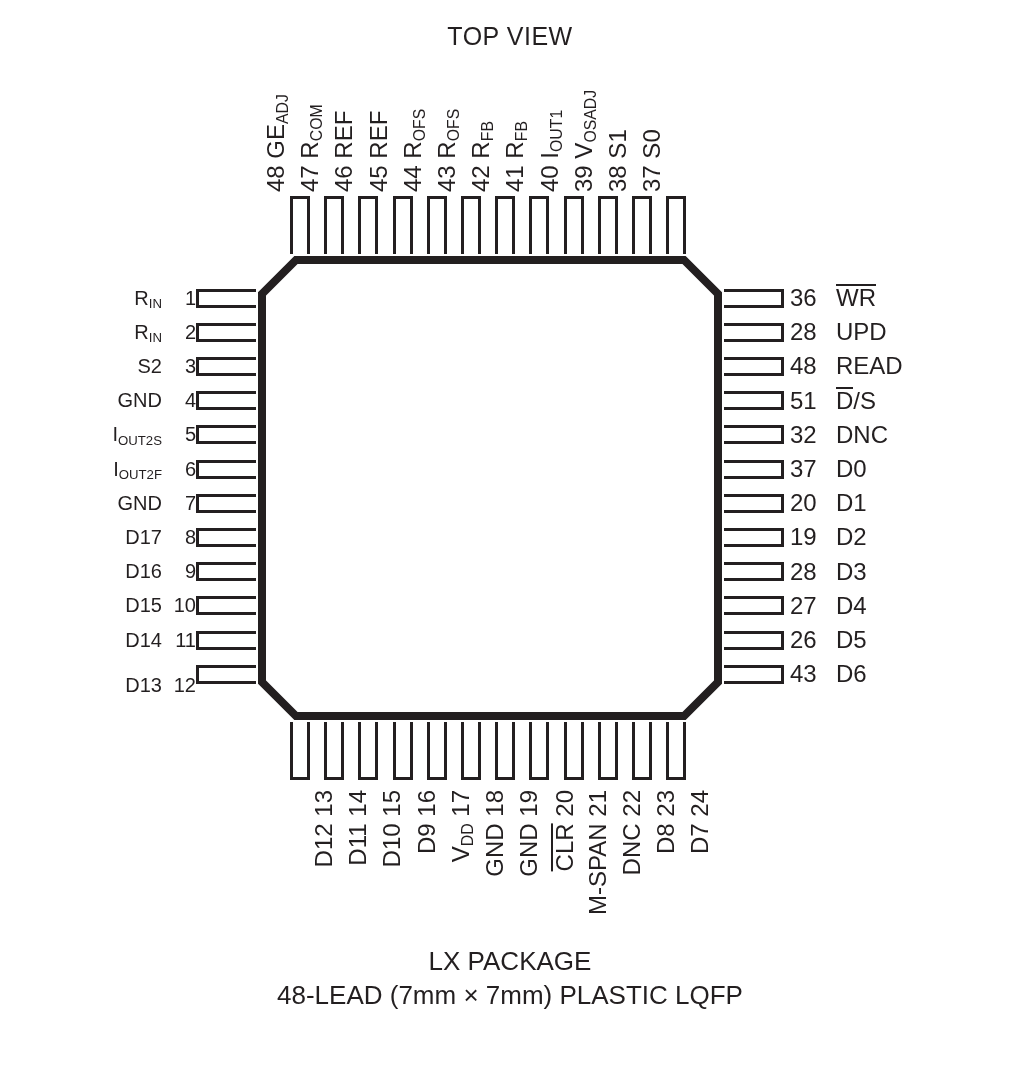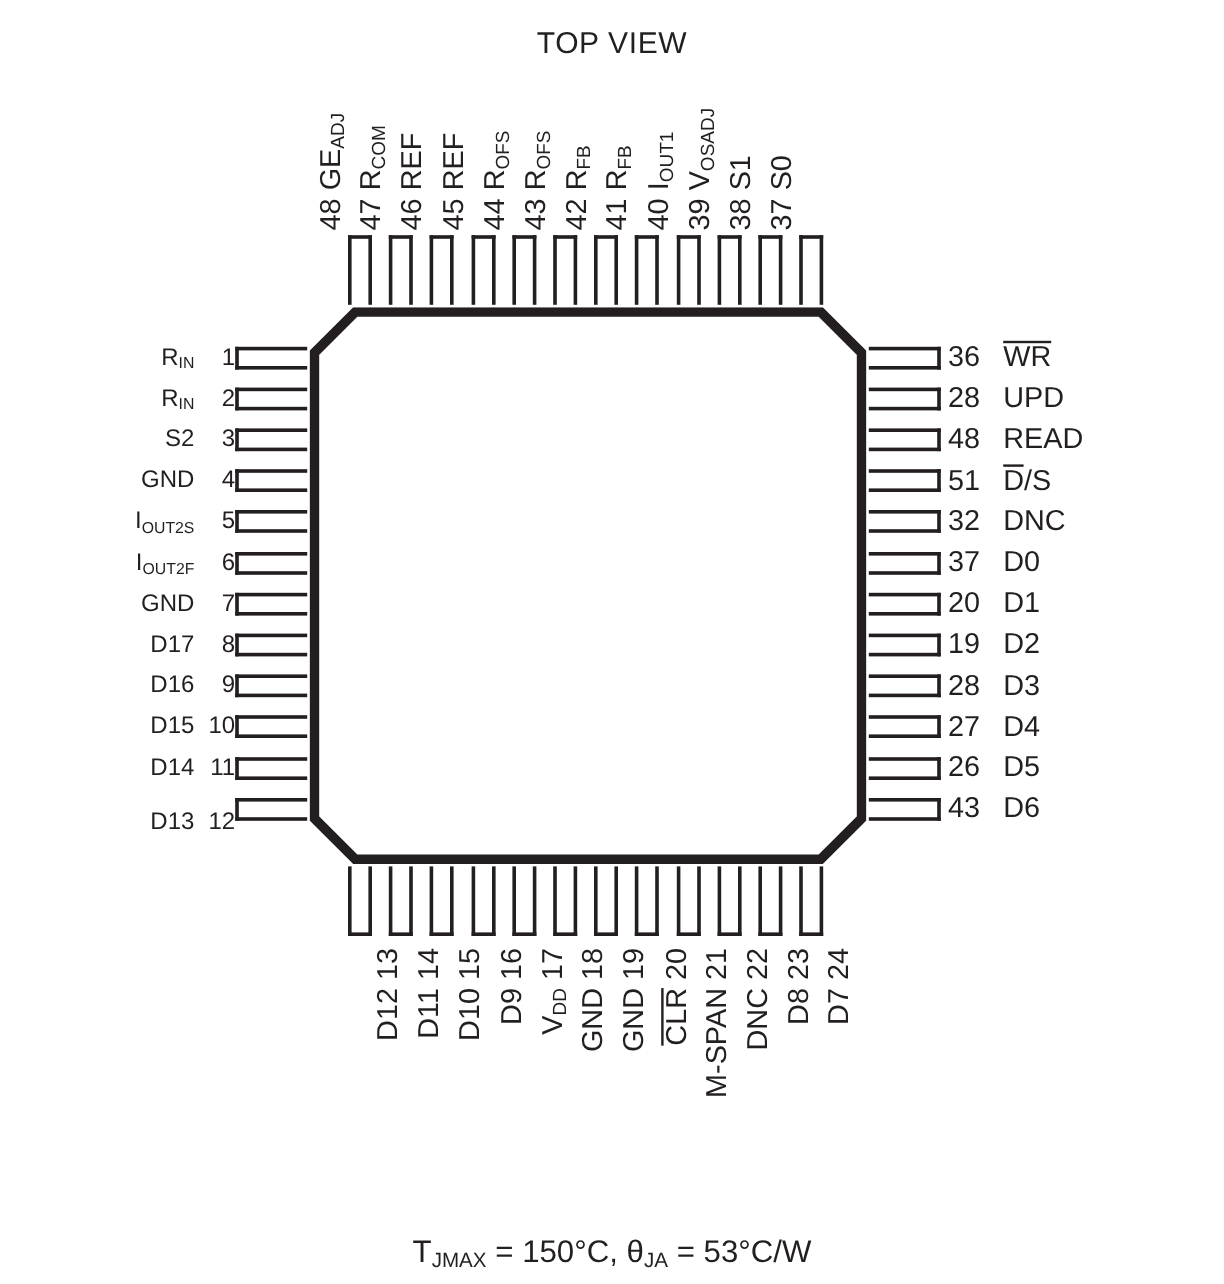--- a/index.html
+++ b/index.html
@@ -341,17 +341,16 @@
         <div class="rot-bot"><span class="pname">DNC</span>&nbsp;<span class="pnum">22</span></div>
       </div>
       <div class="rot-wrap" style="left: 630px; top: 790px;">
         <div class="rot-bot"><span class="pname">D8</span>&nbsp;<span class="pnum">23</span></div>
       </div>
       <div class="rot-wrap" style="left: 664.2px; top: 790px;">
         <div class="rot-bot"><span class="pname">D7</span>&nbsp;<span class="pnum">24</span></div>
       </div>
     </div>
 
-  <div class="caption cap3">
-    <span>T</span><sub>JMAX</sub><span> = 150°C, </span><span>θ</span><sub>JA</sub><span> = 53°C/W</span>
-  </div>
+  <div class="caption cap1">LX PACKAGE</div>
+  <div class="caption cap2">48-LEAD (7mm × 7mm) PLASTIC LQFP</div>
 
 </div>
 
 </body></html>

